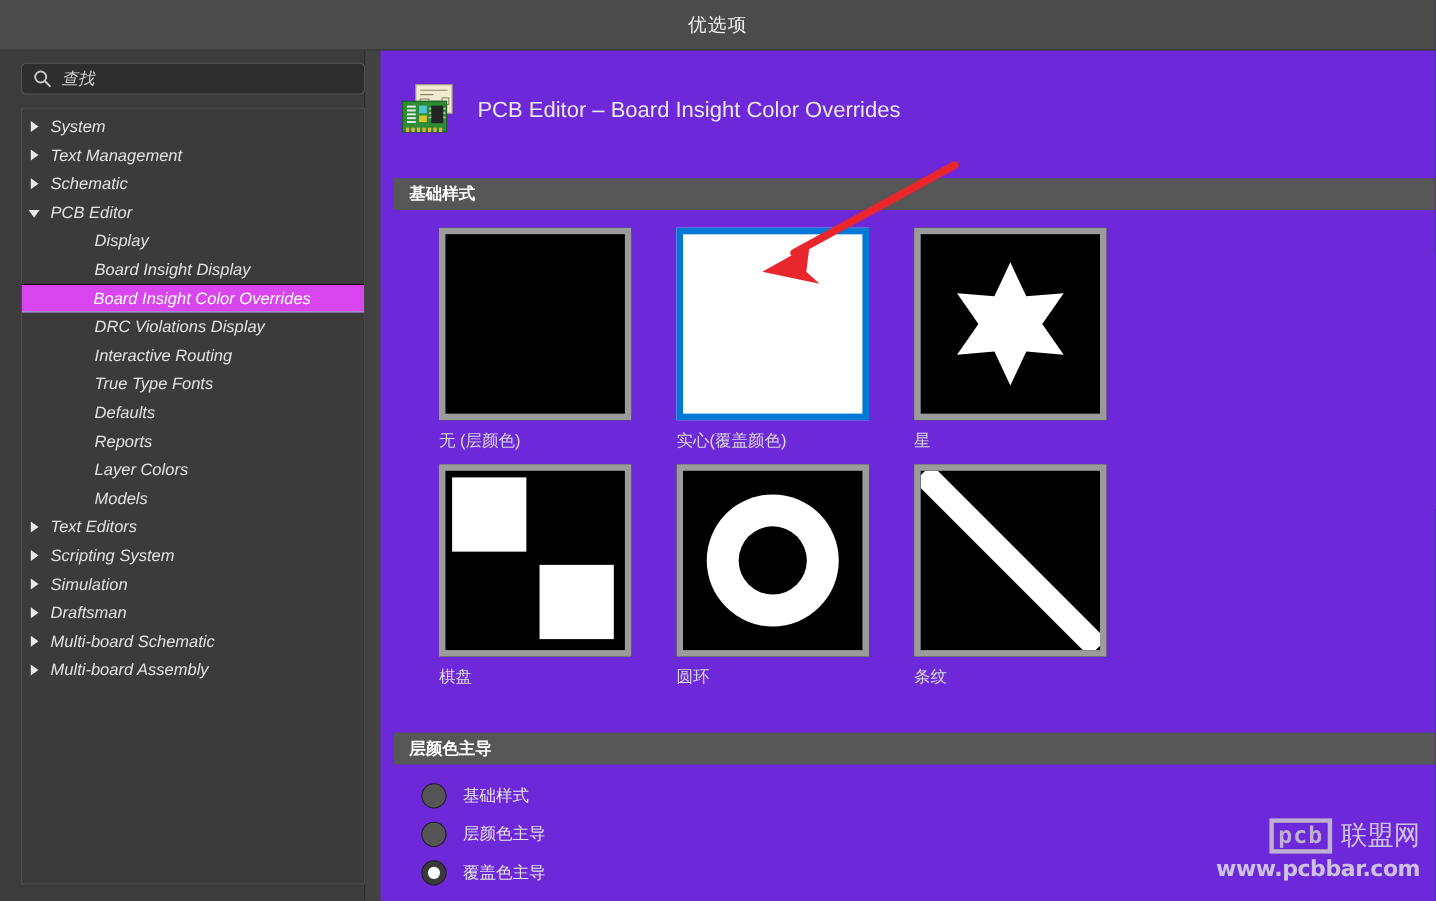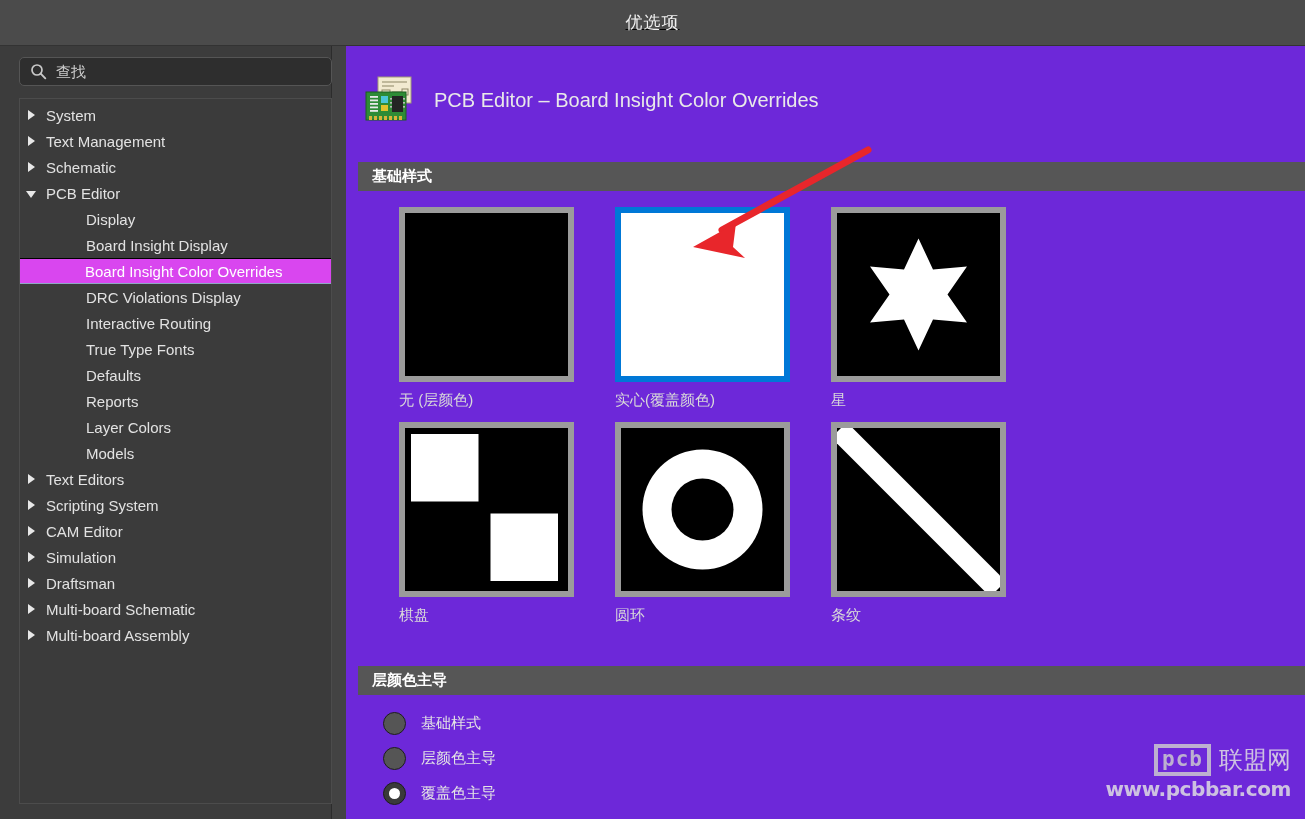--- a/index.html
+++ b/index.html
@@ -15,34 +15,35 @@
     width: 1305px; height: 819px;
     background: #434343;
   }
 
   
   .titlebar {
     position: absolute; left: 0; top: 0;
     width: 1305px; height: 46px;
     background: #4b4b4b;
     border-bottom: 1px solid #333;
-    display: flex; align-items: center; justify-content: center; text-decoration: underline;
+    display: flex; align-items: center; justify-content: center;
   }
   .titlebar-text {
     color: #f0f0f0;
     font-size: 17px;
     letter-spacing: 1px;
   }
 
   
   .leftpane {
     position: absolute; left: 0; top: 46px;
     width: 332px; height: 773px;
     background: #3c3c3c;
     border-right: 1px solid #2c2c2c;
+    font-style: italic;
   }
 
   .search-wrap {
     position: absolute; left: 19px; top: 11px;
     width: 313px; height: 29px;
     background: #2e2e2e;
     border: 1px solid #555;
     border-radius: 5px;
     display: flex; align-items: center;
     padding-left: 10px;
@@ -308,26 +309,20 @@
             <span class="arrow">
               <span class="tri-right"></span>
             </span>
             <span class="lbl">Text Editors</span>
           </div>
           <div class="tree-row lvl0">
             <span class="arrow">
               <span class="tri-right"></span>
             </span>
             <span class="lbl">Scripting System</span>
-          </div>
-          <div class="tree-row lvl0">
-            <span class="arrow">
-              <span class="tri-right"></span>
-            </span>
-            <span class="lbl">CAM Editor</span>
           </div>
           <div class="tree-row lvl0">
             <span class="arrow">
               <span class="tri-right"></span>
             </span>
             <span class="lbl">Simulation</span>
           </div>
           <div class="tree-row lvl0">
             <span class="arrow">
               <span class="tri-right"></span>

